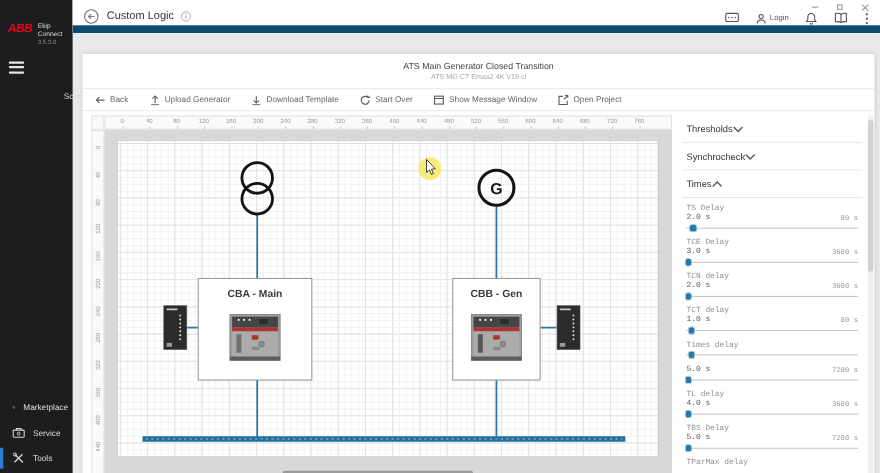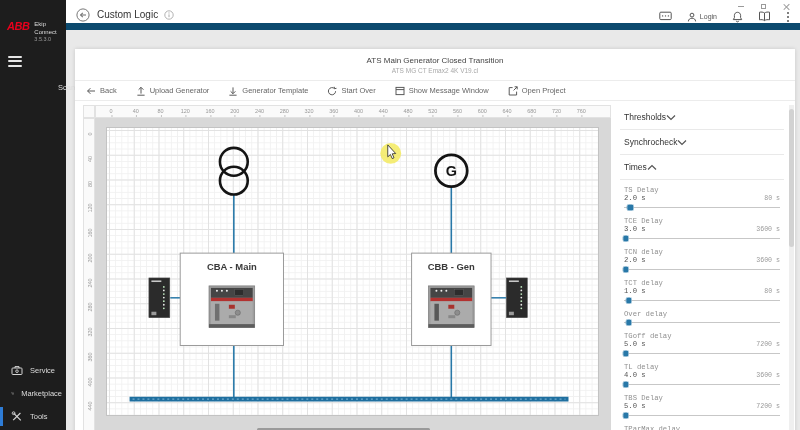--- a/index.html
+++ b/index.html
@@ -105,33 +105,33 @@
     <svg class="ic" width="12" height="12" viewBox="0 0 12 12">
       <circle cx="4.8" cy="4.8" r="3" fill="none" stroke="#d6d6d6" stroke-width="1.1"></circle>
       <line x1="7.1" y1="7.1" x2="10.2" y2="10.2" stroke="#d6d6d6" stroke-width="1.2"></line>
       <circle cx="2.6" cy="9.4" r="1" fill="none" stroke="#d6d6d6" stroke-width="0.9"></circle>
     </svg>
     <span>Scan</span>
   </div>
   <div class="side-bottom">
     <div class="bitem">
       <svg class="ic" width="12" height="11" viewBox="0 0 12 11">
+        <path d="M1 1h1.6l1.3 5.6h5.4L10.8 3H3.1" fill="none" stroke="#d6d6d6" stroke-width="1"></path>
+        <circle cx="4.7" cy="9" r="0.9" fill="#d6d6d6"></circle>
+        <circle cx="8.4" cy="9" r="0.9" fill="#d6d6d6"></circle>
+      </svg>
+      <span>Marketplace</span>
+    </div>
+    <div class="bitem">
+      <svg class="ic" width="12" height="11" viewBox="0 0 12 11">
         <rect x="1" y="3" width="10" height="6.5" rx="0.8" fill="none" stroke="#d6d6d6" stroke-width="1"></rect>
         <path d="M4 3V1.6h4V3" fill="none" stroke="#d6d6d6" stroke-width="1"></path>
         <circle cx="6" cy="6.2" r="1.3" fill="none" stroke="#d6d6d6" stroke-width="0.9"></circle>
       </svg>
       <span>Service</span>
-    </div>
-    <div class="bitem">
-      <svg class="ic" width="12" height="11" viewBox="0 0 12 11">
-        <path d="M1 1h1.6l1.3 5.6h5.4L10.8 3H3.1" fill="none" stroke="#d6d6d6" stroke-width="1"></path>
-        <circle cx="4.7" cy="9" r="0.9" fill="#d6d6d6"></circle>
-        <circle cx="8.4" cy="9" r="0.9" fill="#d6d6d6"></circle>
-      </svg>
-      <span>Marketplace</span>
     </div>
     <div class="bitem active">
       <svg class="ic" width="12" height="11" viewBox="0 0 12 11">
         <line x1="2.2" y1="9.2" x2="9.4" y2="2" stroke="#d6d6d6" stroke-width="1.2"></line>
         <line x1="2.6" y1="2.2" x2="9.8" y2="9.4" stroke="#d6d6d6" stroke-width="1.2"></line>
         <circle cx="2.6" cy="2.2" r="1.4" fill="none" stroke="#d6d6d6" stroke-width="0.9"></circle>
       </svg>
       <span>Tools</span>
     </div>
   </div>
@@ -209,21 +209,21 @@
               <line x1="1.4" y1="9.2" x2="8.6" y2="9.2" stroke="#5a5a5a" stroke-width="1"></line>
             </svg>
           <span>Upload Generator</span>
         </span>
         <span class="titem">
           <svg class="ic" width="10" height="10" viewBox="0 0 10 10">
               <line x1="5" y1="1.4" x2="5" y2="7.6" stroke="#5a5a5a" stroke-width="1"></line>
               <path d="M2.6 5.3 5 7.7l2.4-2.4" fill="none" stroke="#5a5a5a" stroke-width="1"></path>
               <line x1="1.4" y1="9.2" x2="8.6" y2="9.2" stroke="#5a5a5a" stroke-width="1"></line>
             </svg>
-          <span>Generator Template</span>
+          <span>Download Template</span>
         </span>
         <span class="titem">
           <svg class="ic" width="10" height="10" viewBox="0 0 10 10">
               <path d="M8.6 5.2a3.6 3.6 0 1 1-1.1-2.6" fill="none" stroke="#5a5a5a" stroke-width="1"></path>
               <path d="M7.2 0.8l.4 1.9 1.9-.4" fill="none" stroke="#5a5a5a" stroke-width="1"></path>
             </svg>
           <span>Start Over</span>
         </span>
         <span class="titem">
           <svg class="ic" width="10" height="10" viewBox="0 0 10 10">
@@ -441,28 +441,27 @@
                 <div class="svals">
                   <span class="sval">1.0 s</span>
                   <span class="smax">80 s</span>
                 </div>
                 <div class="strack">
                   <div class="sfill"></div>
                   <div class="shandle" style="left: 3%;"></div>
                 </div>
               </div>
               <div class="srow">
-                <div class="slabel">Over delay</div>
+                <div class="slabel">Times delay</div>
                 <div class="strack">
                   <div class="sfill"></div>
                   <div class="shandle" style="left: 3%;"></div>
                 </div>
               </div>
               <div class="srow">
-                <div class="slabel">TGoff delay</div>
                 <div class="svals">
                   <span class="sval">5.0 s</span>
                   <span class="smax">7200 s</span>
                 </div>
                 <div class="strack">
                   <div class="sfill"></div>
                   <div class="shandle" style="left: 1%;"></div>
                 </div>
               </div>
               <div class="srow">

